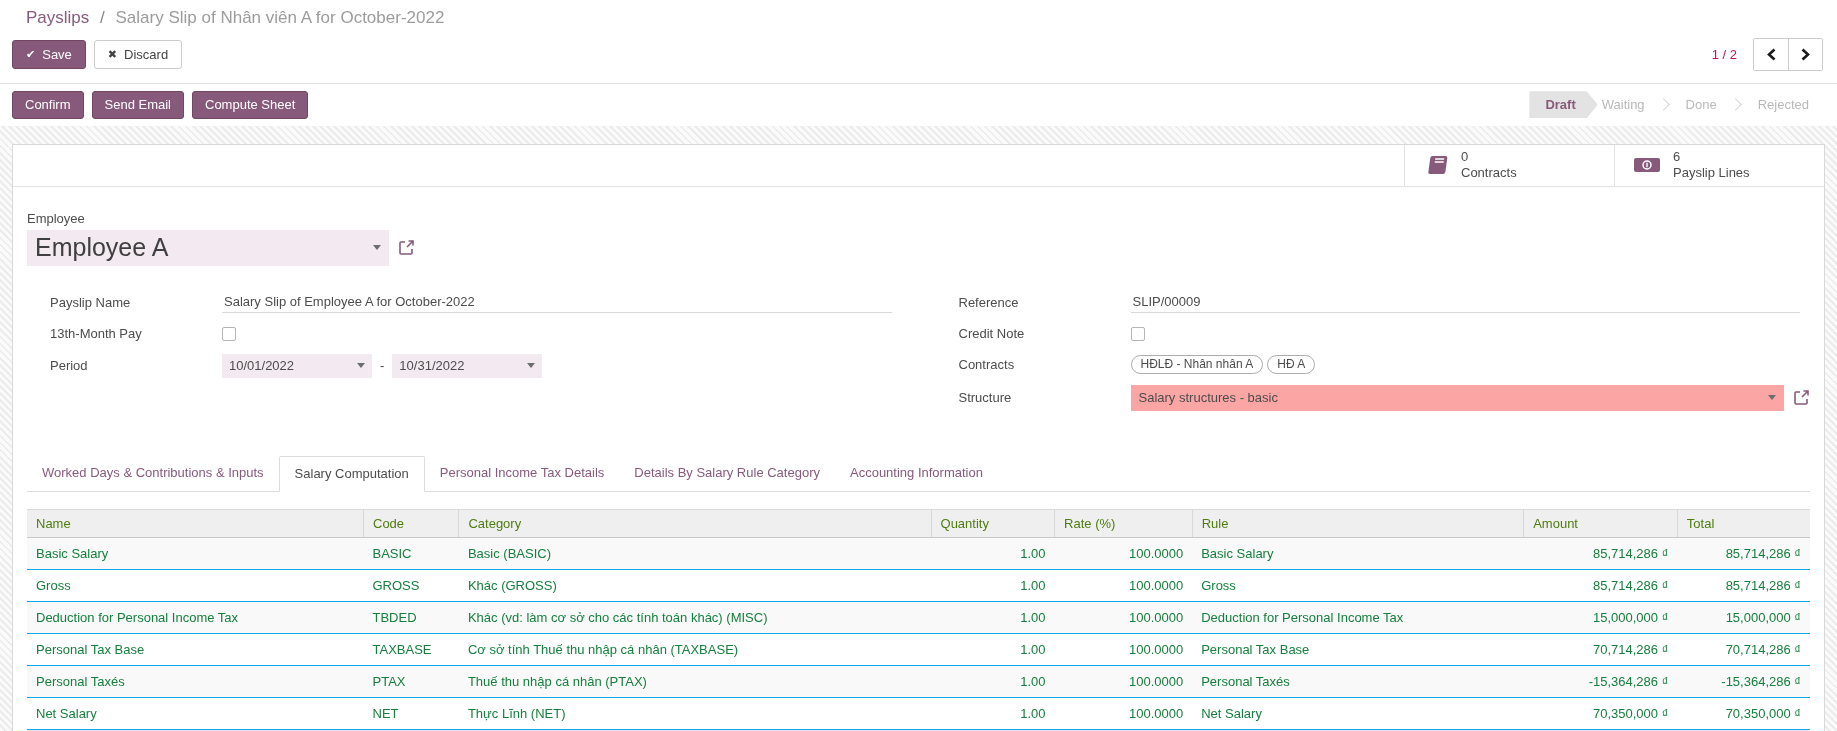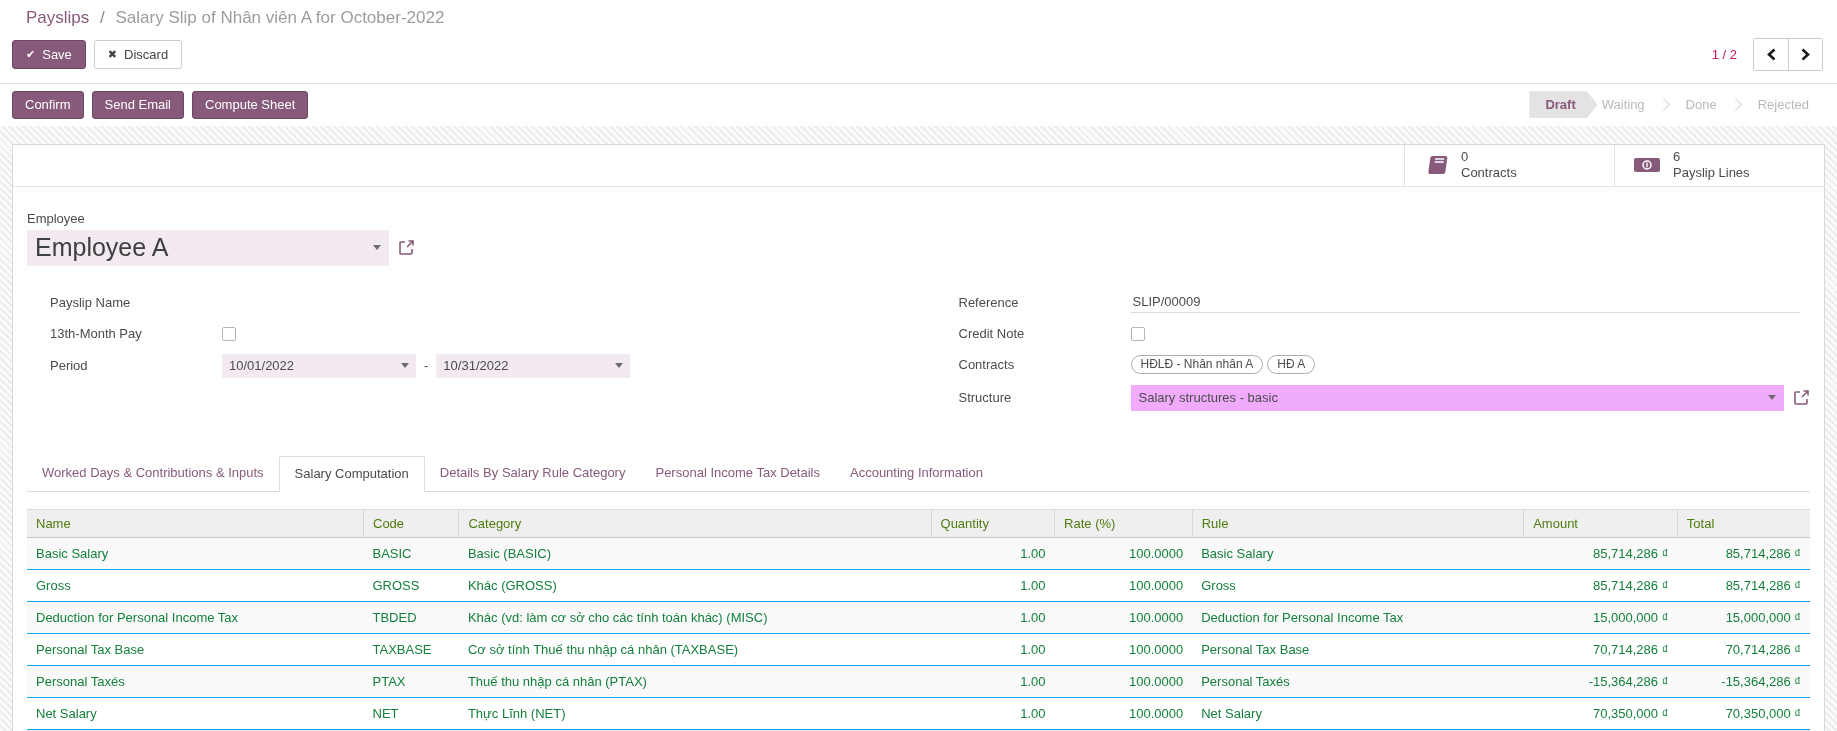--- a/index.html
+++ b/index.html
@@ -62,26 +62,26 @@
   .o-col { flex:1; }
   .o-col.right { padding-left:34px; }
   .field-row { display:flex; align-items:center; min-height:22px; margin-bottom:9px;margin-left:23px; }
   .field-label { width:172px; flex-shrink:0; color:#4c4c4c; }
   .field-value { flex:1; display:flex; align-items:center; }
   .input-line { flex:1; border-bottom:1px solid #d9d9d9; padding:2px 2px 3px 2px; margin-right:10px;
                 color:#4c4c4c; cursor:text; }
   .checkbox { width:14px; height:14px; border:1px solid #b5b5b5; border-radius:2px; background:#fff;
               cursor:pointer; }
   .date-field { display:inline-flex; align-items:center; background:#f2e9f1; height:24px;
-                width:194px; padding:0 7px; cursor:text; }
+                width:150px; padding:0 7px; cursor:text; }
   .date-field .val { flex:1; }
   .date-sep { margin:0 8px; color:#4c4c4c; }
   .tag-pill { display:inline-block; border:1px solid #adadad; border-radius:10px; padding:1px 9px 2px 9px;
               font-size:12px; color:#4c4c4c; margin-right:4px; cursor:pointer; white-space:nowrap; }
-  .m2o-field { display:inline-flex; align-items:center; background:#f0abfc; height:26px;
+  .m2o-field { display:inline-flex; align-items:center; background:#fca5a5; height:26px;
                flex:1; padding:0 8px; cursor:text; }
   
   .nav-tabs { display:flex; border-bottom:1px solid #dcdcdc; margin-top:36px; }
   .tab { padding:9px 15px 10px 15px; color:#875A7B; cursor:pointer; white-space:nowrap; }
   .tab.active { background:#fff; color:#4c4c4c; border:1px solid #dcdcdc; border-bottom:1px solid #fff;
                 margin-bottom:-1px; border-radius:2px 2px 0 0; }
   
   table.o-list { width:100%; border-collapse:collapse; table-layout:fixed; margin-top:17px; }
   .o-list th { background:#efefef; font-weight:normal; text-align:left; padding:6px 9px;
                border-top:1px solid #dadada; border-bottom:1px solid #c8c8c8; color:#4d7c0f; cursor:pointer; }
@@ -193,20 +193,23 @@
               <path d="M7 3 H3 Q2 3 2 4 V14 Q2 15 3 15 H13 Q14 15 14 14 V10" fill="none" stroke="#875A7B" stroke-width="1.6"></path>
               <path d="M9 8 L15 2 M10.5 2 H15 V6.5" fill="none" stroke="#875A7B" stroke-width="1.6"></path>
             </svg>
         </span>
       </div>
 
       <div class="o-group">
         <div class="o-col">
           <div class="field-row">
             <span class="field-label">Payslip Name</span>
+            <span class="field-value">
+              <span class="input-line">Salary Slip of Employee A for October-2022</span>
+            </span>
           </div>
           <div class="field-row">
             <span class="field-label">13th-Month Pay</span>
             <span class="field-value">
               <span class="checkbox"></span>
             </span>
           </div>
           <div class="field-row">
             <span class="field-label">Period</span>
             <span class="field-value">
@@ -257,22 +260,22 @@
                   </svg>
               </span>
             </span>
           </div>
         </div>
       </div>
 
       <div class="nav-tabs">
         <span class="tab">Worked Days &amp; Contributions &amp; Inputs</span>
         <span class="tab active">Salary Computation</span>
+        <span class="tab">Personal Income Tax Details</span>
         <span class="tab">Details By Salary Rule Category</span>
-        <span class="tab">Personal Income Tax Details</span>
         <span class="tab">Accounting Information</span>
       </div>
 
       <table class="o-list">
         <colgroup>
           <col style="width:335px">
             <col style="width:95px">
             <col style="width:470px">
             <col style="width:123px">
           <col style="width:137px">

